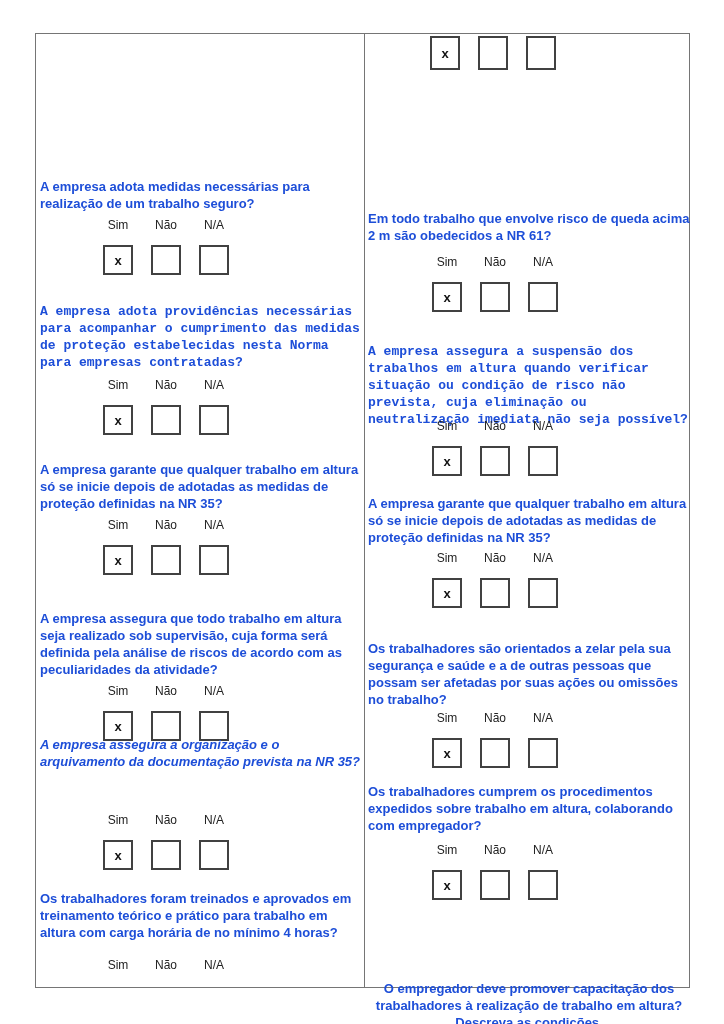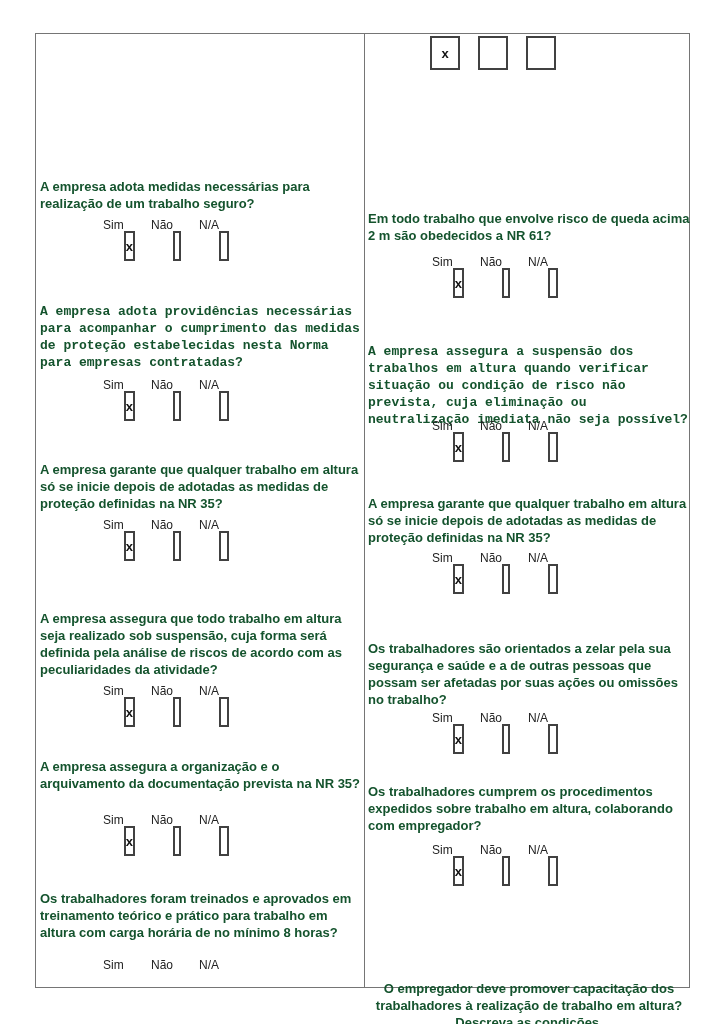--- a/index.html
+++ b/index.html
@@ -30,31 +30,32 @@
     height: 100%;
     background: #757575;
   }
   .question {
     position: absolute;
     width: 322px;
     font-weight: bold;
     font-size: 13px;
     line-height: 17px;
     letter-spacing: 0;
-    color: #14532d;
+    color: #1d4ed8;
   }
   .cbgroup {
     position: absolute;
     display: flex;
     gap: 18px;
   }
   .cbcol {
     width: 30px;
     display: flex;
-    align-items: flex-start;
+    flex-direction: column;
+    align-items: center;
   }
   .cblabel {
     height: 14px;
     font-size: 12px;
     color: #222222;
     white-space: nowrap;
     text-align: center;
   }
   .cbbox {
     margin-top: 13px;
@@ -138,57 +139,57 @@
   <div class="cbcol">
     <div class="cblabel">Não</div>
     <div class="cbbox"></div>
   </div>
   <div class="cbcol">
     <div class="cblabel">N/A</div>
     <div class="cbbox"></div>
   </div>
 </div>
 
-<div class="question" style="left:40px; top:610px;">A empresa assegura que todo trabalho em altura seja realizado sob suspensão, cuja forma será definida pela análise de riscos de acordo com as peculiaridades da atividade?</div>
+<div class="question" style="left:40px; top:610px;">A empresa assegura que todo trabalho em altura seja realizado sob supervisão, cuja forma será definida pela análise de riscos de acordo com as peculiaridades da atividade?</div>
 <div class="cbgroup" style="left:103px; top:684px;">
   <div class="cbcol">
     <div class="cblabel">Sim</div>
     <div class="cbbox">
         <span class="mark">x</span>
       </div>
   </div>
   <div class="cbcol">
     <div class="cblabel">Não</div>
     <div class="cbbox"></div>
   </div>
   <div class="cbcol">
     <div class="cblabel">N/A</div>
     <div class="cbbox"></div>
   </div>
 </div>
 
-<div class="question" style="left:40px; top:758px;">A empresa assegura a organização e o arquivamento da documentação prevista na NR 35?</div>
+<div class="question" style="left:40px; top:736px;font-style:italic;">A empresa assegura a organização e o arquivamento da documentação prevista na NR 35?</div>
 <div class="cbgroup" style="left:103px; top:813px;">
   <div class="cbcol">
     <div class="cblabel">Sim</div>
     <div class="cbbox">
         <span class="mark">x</span>
       </div>
   </div>
   <div class="cbcol">
     <div class="cblabel">Não</div>
     <div class="cbbox"></div>
   </div>
   <div class="cbcol">
     <div class="cblabel">N/A</div>
     <div class="cbbox"></div>
   </div>
 </div>
 
-<div class="question" style="left:40px; top:890px;">Os trabalhadores foram treinados e aprovados em treinamento teórico e prático para trabalho em altura com carga horária de no mínimo 8 horas?</div>
+<div class="question" style="left:40px; top:890px;">Os trabalhadores foram treinados e aprovados em treinamento teórico e prático para trabalho em altura com carga horária de no mínimo 4 horas?</div>
 <div class="cbgroup labels-only" style="left:103px; top:958px;">
   <div class="cbcol">
     <div class="cblabel">Sim</div>
   </div>
   <div class="cbcol">
     <div class="cblabel">Não</div>
   </div>
   <div class="cbcol">
     <div class="cblabel">N/A</div>
   </div>

